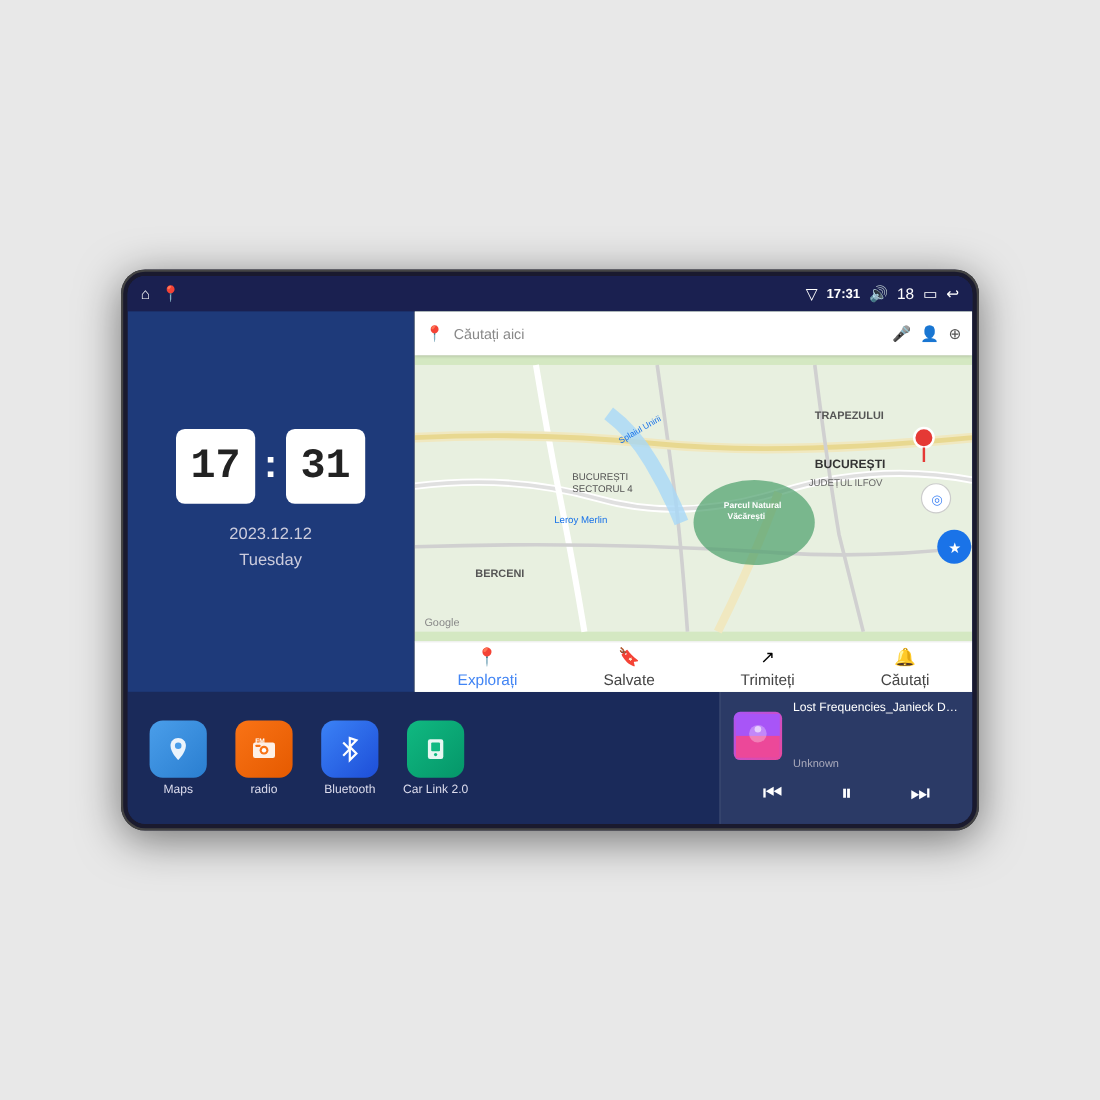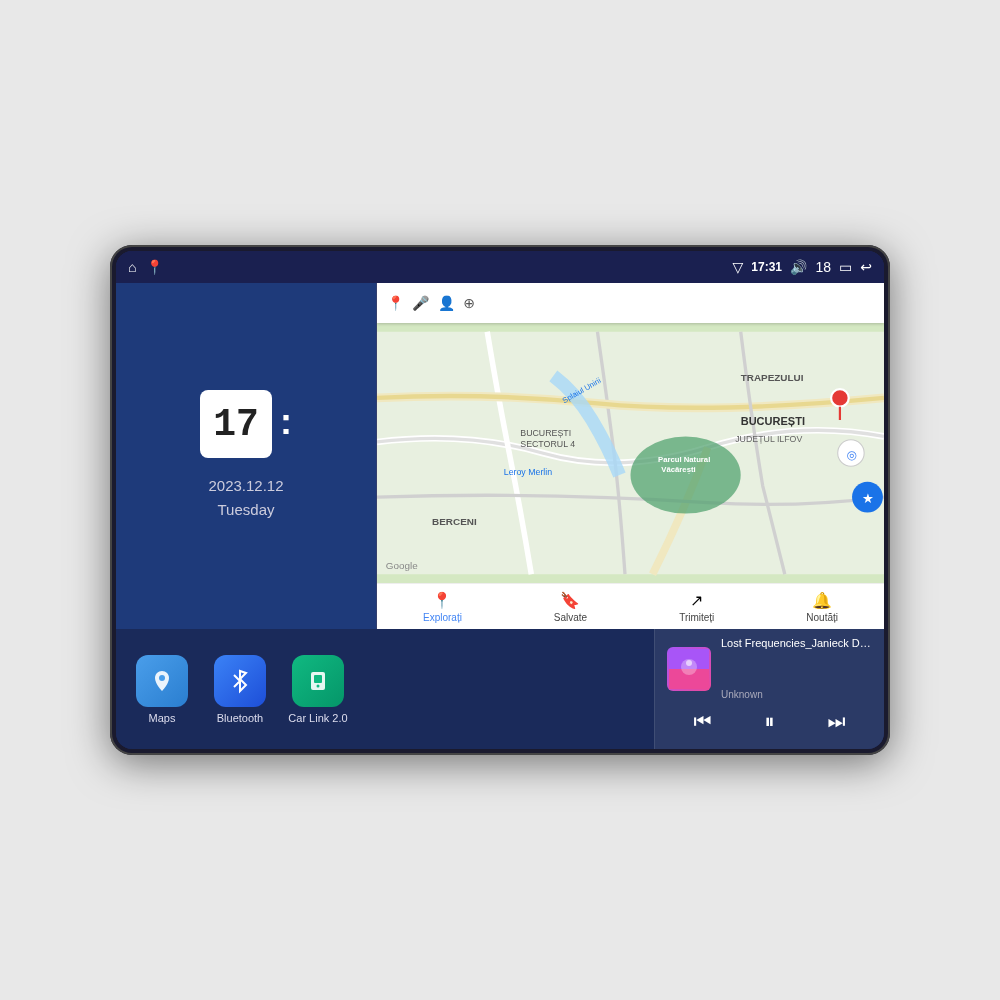--- a/index.html
+++ b/index.html
@@ -182,21 +182,21 @@
       display: flex;
       flex-direction: column;
       align-items: center;
       gap: 2px;
       cursor: pointer;
     }
     .map-nav-icon {
       font-size: 16px;
     }
     .map-nav-label {
-      font-size: 10px;
+      font-size: 14px;
       color: #444;
     }
     .map-nav-item.active .map-nav-icon { color: #4285F4; }
     .map-nav-item.active .map-nav-label { color: #4285F4; }
 
     
     .bottom-row {
       height: 120px;
       display: flex;
       flex-shrink: 0;
@@ -327,33 +327,35 @@
     </div>
 
     <div class="main-content">
 
       <div class="top-row">
 
         <div class="clock-panel">
           <div class="clock-display">
             <div class="clock-digit">17</div>
             <div class="clock-colon">:</div>
+            <div class="clock-digit">31</div>
           </div>
           <div class="clock-date">
             <div>2023.12.12</div>
             <div>Tuesday</div>
           </div>
         </div>
 
         <div class="panel-divider"></div>
 
         <div class="map-panel">
 
           <div class="map-searchbar">
             <span class="map-search-icon">📍</span>
+            <span class="map-search-text">Căutați aici</span>
             <div class="map-search-actions">
               <span class="map-search-action-icon">🎤</span>
               <span class="map-search-action-icon">👤</span>
               <span class="map-search-action-icon">⊕</span>
             </div>
           </div>
 
           <div class="map-view">
             <svg class="map-svg" viewBox="0 0 460 220" xmlns="http://www.w3.org/2000/svg">
 
@@ -405,41 +407,53 @@
             <div class="map-nav-item">
               <span class="map-nav-icon">🔖</span>
               <span class="map-nav-label">Salvate</span>
             </div>
             <div class="map-nav-item">
               <span class="map-nav-icon">↗</span>
               <span class="map-nav-label">Trimiteți</span>
             </div>
             <div class="map-nav-item">
               <span class="map-nav-icon">🔔</span>
-              <span class="map-nav-label">Noutăți</span>
+              <span class="map-nav-label">Căutați</span>
             </div>
           </div>
         </div>
       </div>
 
       <div class="bottom-row">
 
         <div class="app-grid">
 
 
           <div class="app-item">
             <div class="app-icon icon-maps">
               <svg width="28" height="28" viewBox="0 0 28 28">
                 <path d="M14 4 C10 4 7 7 7 11 C7 17 14 24 14 24 C14 24 21 17 21 11 C21 7 18 4 14 4Z" fill="white" opacity="0.9"></path>
                 <circle cx="14" cy="11" r="3" fill="#4a9eea"></circle>
               </svg>
             </div>
             <span class="app-label">Maps</span>
           </div>
 
+          <div class="app-item">
+            <div class="app-icon icon-radio">
+              <svg width="28" height="28" viewBox="0 0 28 28">
+                <rect x="4" y="8" width="20" height="14" rx="2" fill="white" opacity="0.9"></rect>
+                <circle cx="14" cy="15" r="4" fill="#f97316"></circle>
+                <circle cx="14" cy="15" r="2" fill="white"></circle>
+                <rect x="6" y="10" width="5" height="2" rx="1" fill="#f97316"></rect>
+                <text x="6" y="8" font-size="6" fill="white" font-weight="bold">FM</text>
+              </svg>
+            </div>
+            <span class="app-label">radio</span>
+          </div>
 
           <div class="app-item">
             <div class="app-icon icon-bluetooth">
               <svg width="28" height="28" viewBox="0 0 28 28">
                 <path d="M14 4 L14 24 L20 18 L14 12 L20 6 Z" stroke="white" stroke-width="2" fill="none"></path>
                 <path d="M8 8 L14 14 L8 20" stroke="white" stroke-width="2" fill="none"></path>
               </svg>
             </div>
             <span class="app-label">Bluetooth</span>
           </div>

